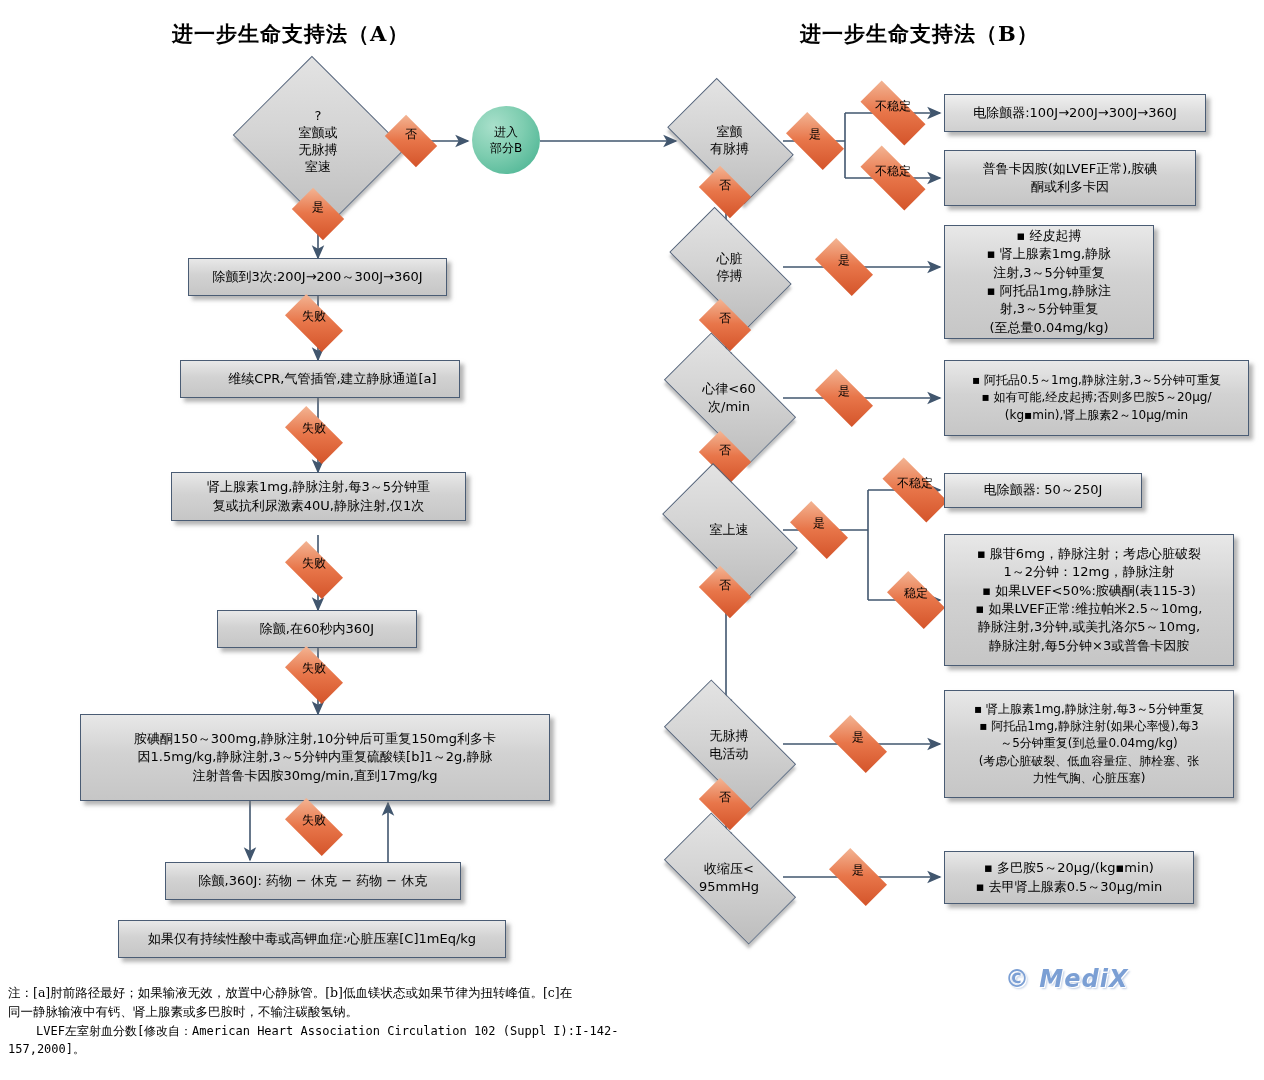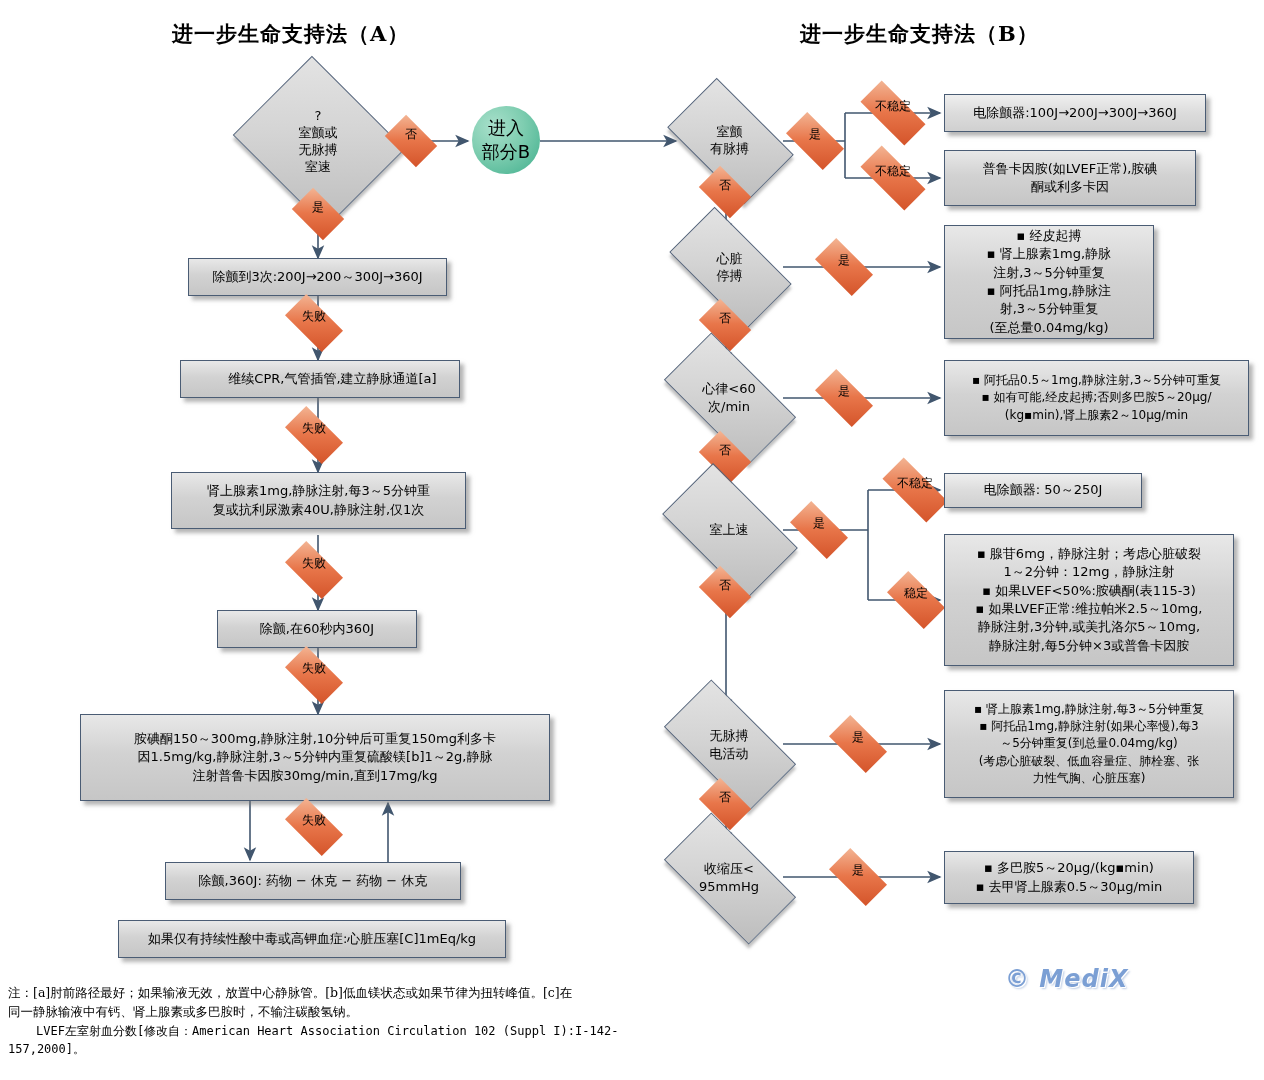--- a/index.html
+++ b/index.html
@@ -55,21 +55,21 @@
     background:linear-gradient(135deg,#f3b493 0%,#e8764a 48%,#d4542a 100%);
     transform:rotate(45deg);
   }
   .tag .ttxt{position:relative;z-index:2;font-size:12px;color:#000;white-space:nowrap;}
 
   
   .circle{
     position:absolute;border-radius:50%;
     background:radial-gradient(circle at 32% 30%,#a9e0cb 0%,#7ecdb0 45%,#3fae8c 100%);
     display:flex;align-items:center;justify-content:center;text-align:center;
-    font-size:18px;line-height:1.35;white-space:nowrap;
+    font-size:12px;line-height:1.35;white-space:nowrap;
   }
 
   .footnote{
     position:absolute;font-size:12.5px;line-height:1.5;
     font-family:"DejaVu Serif","Liberation Serif",serif;
   }
   .footnote .ln{display:block;white-space:nowrap;}
   .ref{font-family:"DejaVu Sans Mono","Liberation Mono",monospace;font-size:12px;}
 
   .watermark{
@@ -173,21 +173,21 @@
 
   <div class="box" style="left:180px;top:360px;width:280px;height:38px;padding-left:33px;">
     <div class="inner">维续CPR,气管插管,建立静脉通道[a]</div>
   </div>
 
   <div class="tag" style="left:288px;top:420px;width:52px;height:30px;">
     <div class="tshape"></div>
     <div class="ttxt">失败</div>
   </div>
 
-  <div class="box" style="left:171px;top:472px;width:295px;height:57px;">
+  <div class="box" style="left:171px;top:472px;width:295px;height:49px;">
     <div class="inner">
       <span class="bc">肾上腺素1mg,静脉注射,每3～5分钟重</span>
       <span class="bc">复或抗利尿激素40U,静脉注射,仅1次</span>
     </div>
   </div>
 
   <div class="tag" style="left:288px;top:555px;width:52px;height:30px;">
     <div class="tshape"></div>
     <div class="ttxt">失败</div>
   </div>

